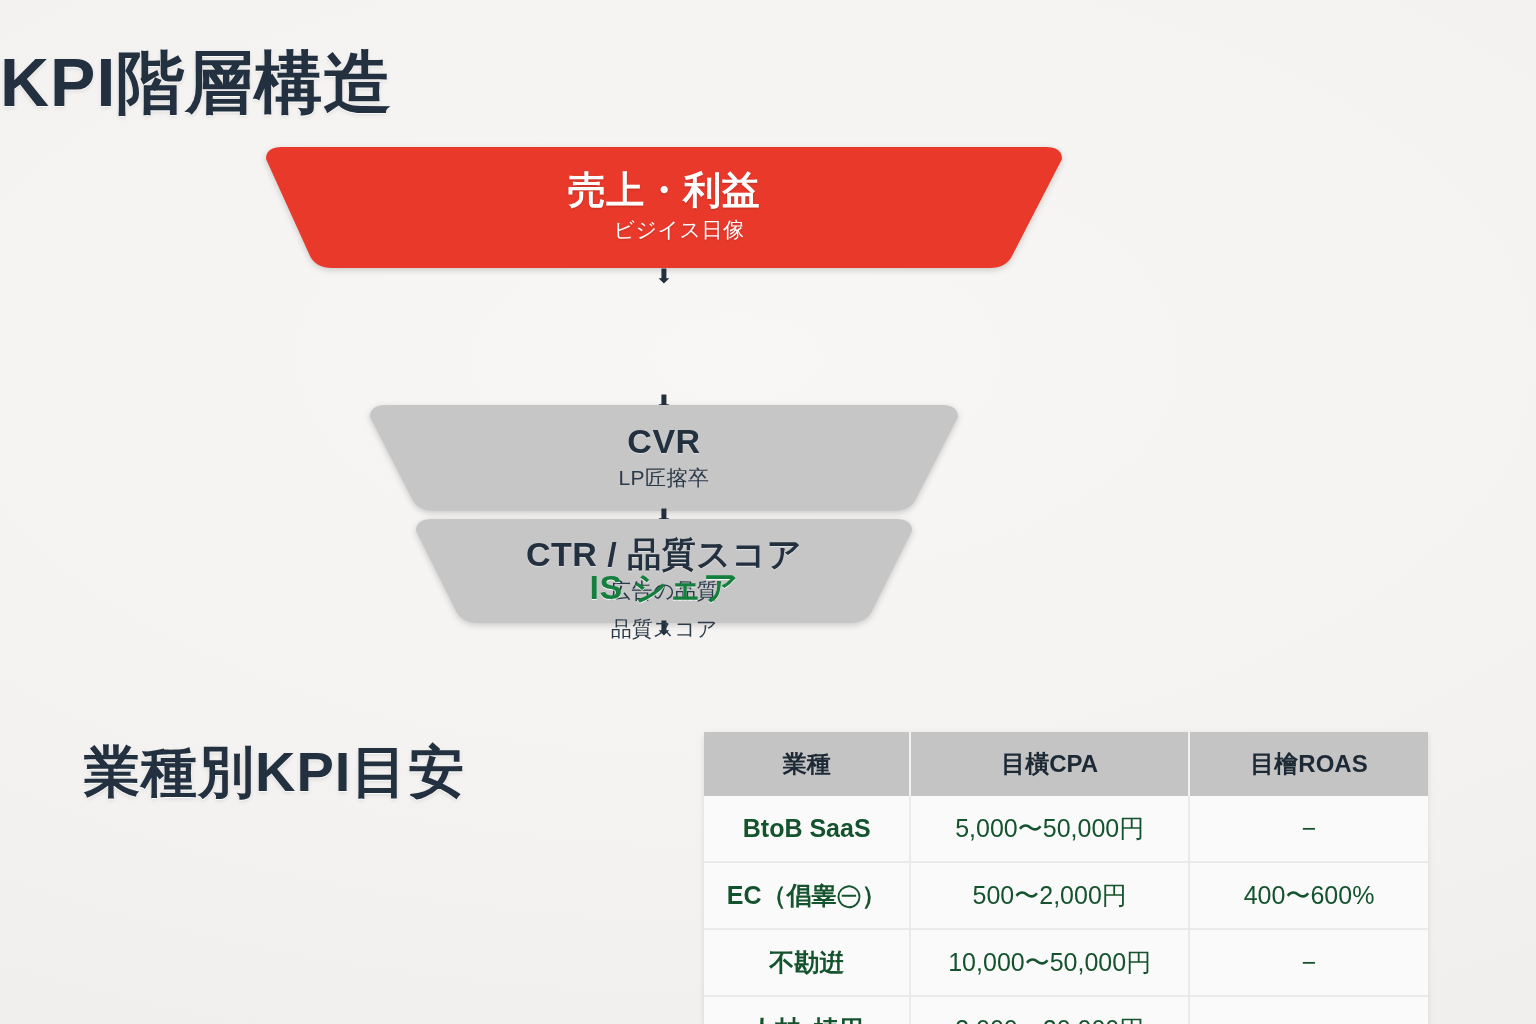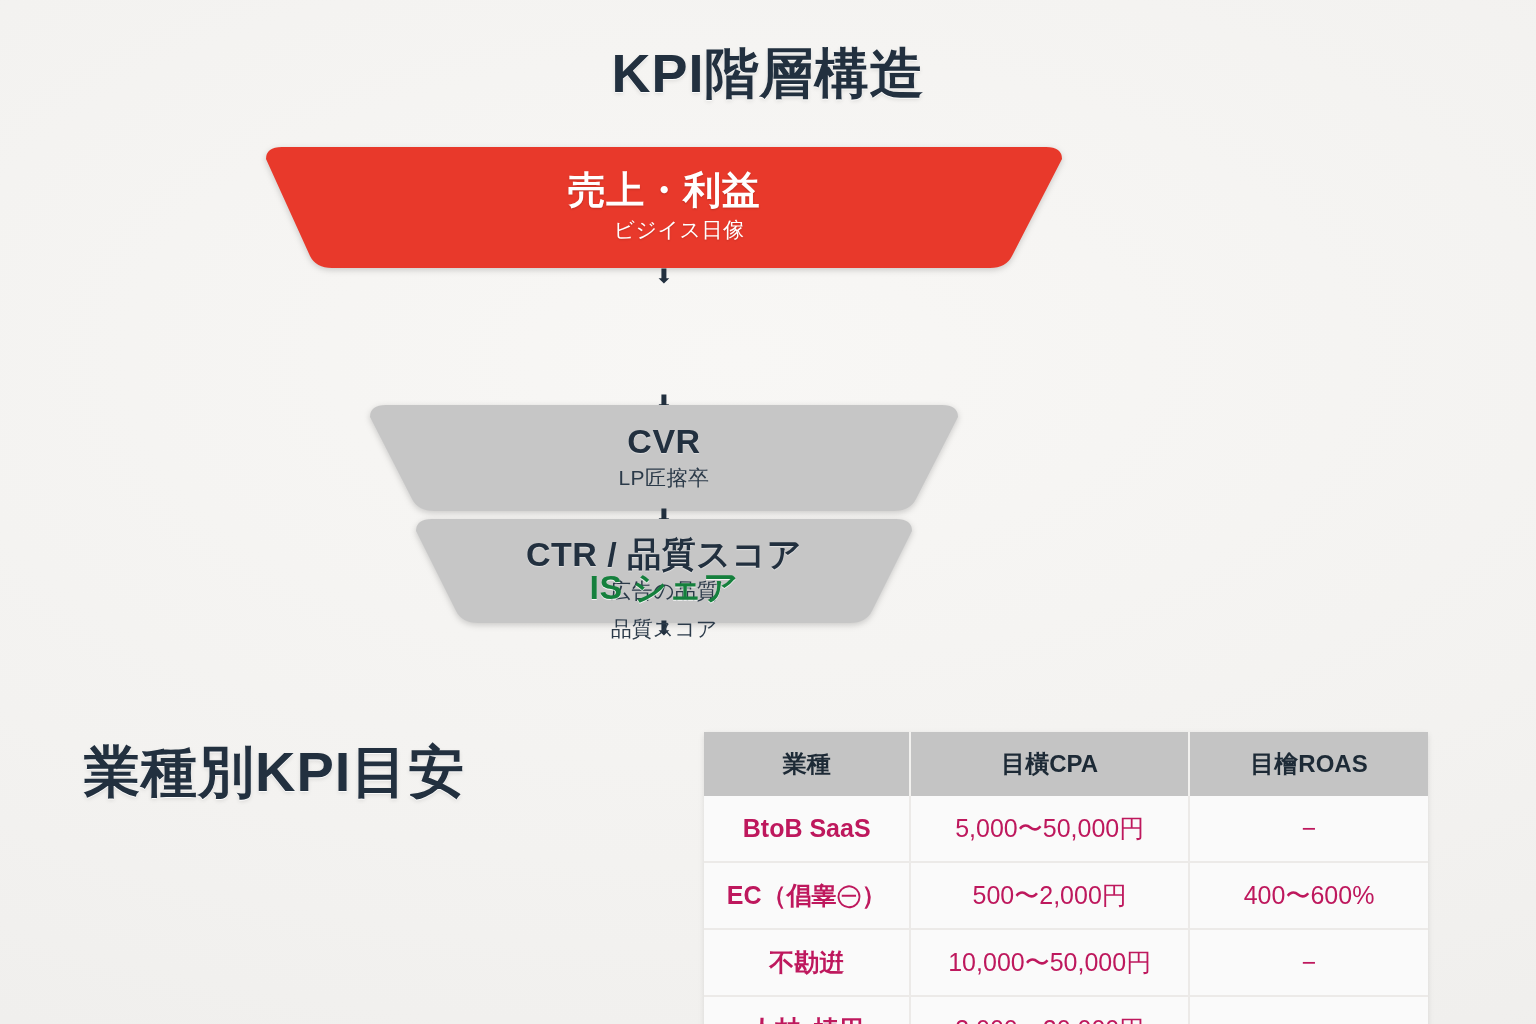--- a/index.html
+++ b/index.html
@@ -8,22 +8,21 @@
     font-family:"Liberation Sans","DejaVu Sans",sans-serif;
     background:
       radial-gradient(ellipse 120% 90% at 48% 35%, #f8f7f5 0%, #f3f2f0 55%, #eeedeb 100%);
     overflow:hidden;
     position:relative;
   }
 
   
   #page-title{
     position:absolute; left:0; top:38px; width:1536px;
-    text-align:center;
-    font-size:54px; font-weight:700; letter-spacing:1px;
+    font-size:68px; font-weight:700; letter-spacing:1px;
     color:#22303f;
     text-shadow:0 1px 0 rgba(255,255,255,.85), 0 2px 4px rgba(0,0,0,.10);
   }
 
   
   #funnel{ position:absolute; left:0; top:145px; width:1328px; height:565px; }
 
   .layer{ position:absolute; left:50%; transform:translateX(-50%); }
   .layer svg{ display:block; filter:drop-shadow(0 2px 3px rgba(0,0,0,.18)); }
   .layer .txt{
@@ -76,21 +75,21 @@
     font-size:25px;
   }
   #kpi-table th{
     background:#c4c4c4; color:#1d2a36;
     font-weight:700; font-size:24px;
     padding:16px 19px; text-align:center;
     border-right:2px solid #f2f1ef;
   }
   #kpi-table th:last-child{ border-right:none; }
   #kpi-table td{
-    background:#fafafa; color:#be185d;
+    background:#fafafa; color:#14532d;
     padding:16px 4px; text-align:center;
     border-right:2px solid #eceae8;
     border-top:2px solid #eceae8;
     font-weight:500;
     margin-top:12px;
   }
   #kpi-table td:last-child{ border-right:none; }
   #kpi-table td.industry{ font-weight:600; }
   #kpi-table tbody tr:first-child td{ border-top:none; }
   #kpi-table col.c1{ width:28.5%; }

